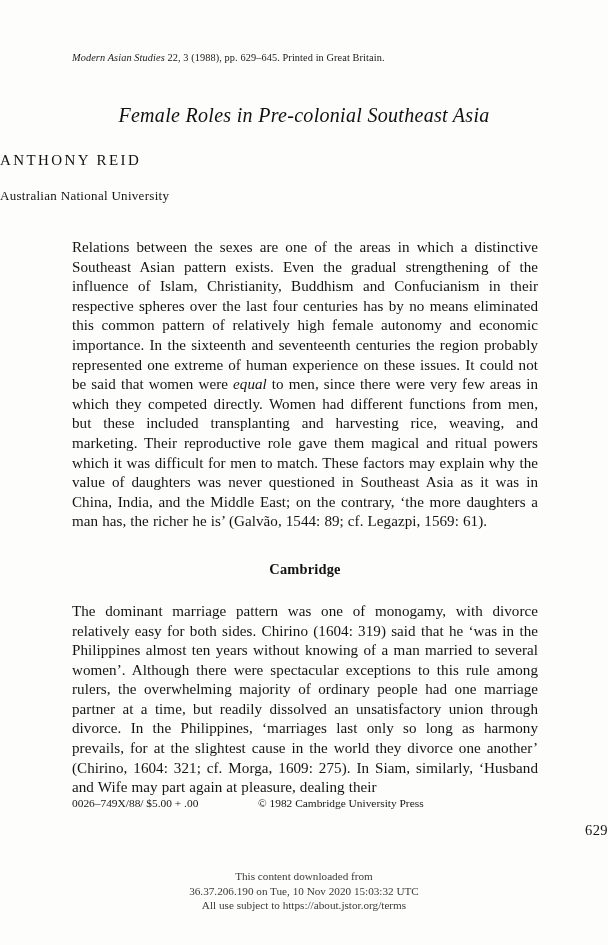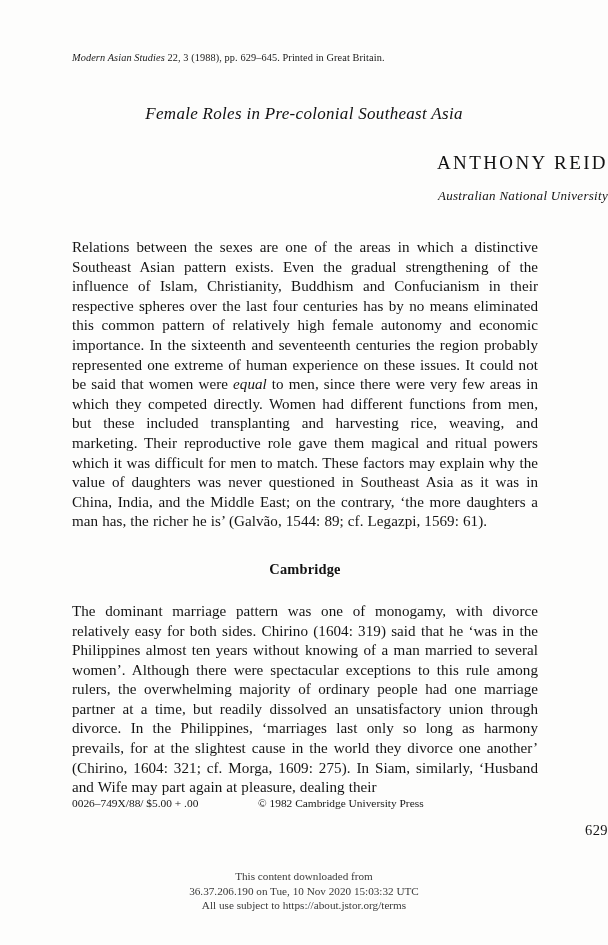--- a/index.html
+++ b/index.html
@@ -39,43 +39,42 @@
   }
 
   
   .title {
     position: absolute;
     left: 0;
     right: 0;
     top: 104px;
     text-align: center;
     font-style: italic;
-    font-size: 17px;
+    font-size: 20px;
     letter-spacing: 0.3px;
     color: #111111;
     font-weight: normal;
     margin: 0;
   }
   .author {
     position: absolute;
     left: 0;
     right: 0;
     top: 152px;
-    text-align: right;
-    font-size: 19px;
+    text-align: left;
+    font-size: 15px;
     letter-spacing: 2.4px;
     color: #111111;
   }
   .affiliation {
     position: absolute;
     left: 0;
     right: 0;
     top: 188px;
-    text-align: right;
-    font-style: italic;
+    text-align: left;
     font-size: 13px;
     letter-spacing: 0.3px;
     color: #141414;
   }
 
   
   .body-col {
     position: absolute;
     left: 72px;
     top: 238px;

